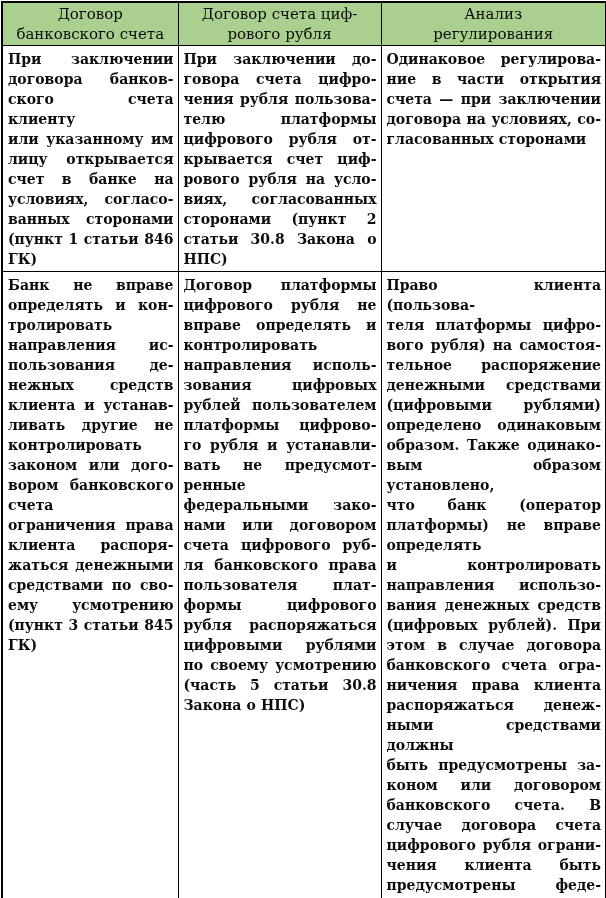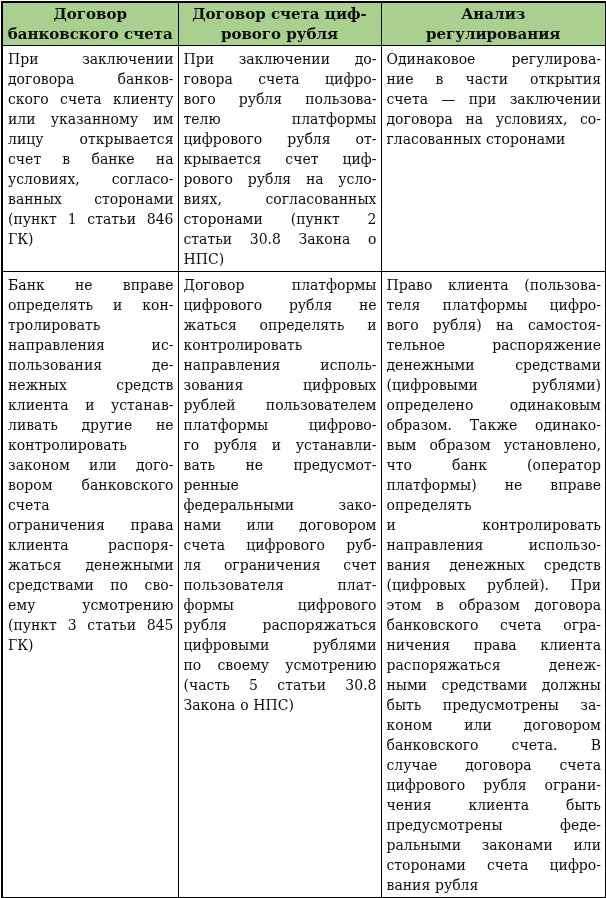--- a/index.html
+++ b/index.html
@@ -18,24 +18,25 @@
   }
   table.cmp {
     border-collapse: collapse;
     table-layout: fixed;
     width: 604px;
     height: 894px;
     border: 2px solid #000;
   }
   table.cmp th, table.cmp td {
     border: 1px solid #000;
+    font-weight: bold;
   }
   table.cmp th {
     background: #a9d08e;
-    font-weight: bold;
+    font-weight: normal;
     font-size: 15px;
     line-height: 20px;
     text-align: center;
     vertical-align: middle;
     white-space: pre-line;
     padding: 1px 2px;
     height: 43px;
   }
   table.cmp td {
     background: #ffffff;
@@ -86,21 +87,21 @@
             <div class="line">лицу открывается</div>
             <div class="line">счет в банке на</div>
             <div class="line">условиях, согласо-</div>
             <div class="line">ванных сторонами</div>
             <div class="line">(пункт 1 статьи 846</div>
             <div class="line nf">ГК)</div>
           </td>
         <td>
             <div class="line">При заключении до-</div>
             <div class="line">говора счета цифро-</div>
-            <div class="line">вого рубля пользова-</div>
+            <div class="line">чения рубля пользова-</div>
             <div class="line">телю платформы</div>
             <div class="line">цифрового рубля от-</div>
             <div class="line">крывается счет циф-</div>
             <div class="line">рового рубля на усло-</div>
             <div class="line">виях, согласованных</div>
             <div class="line">сторонами (пункт 2</div>
             <div class="line">статьи 30.8 Закона о</div>
             <div class="line nf">НПС)</div>
           </td>
         <td>
@@ -129,33 +130,33 @@
             <div class="line">клиента распоря-</div>
             <div class="line">жаться денежными</div>
             <div class="line">средствами по сво-</div>
             <div class="line">ему усмотрению</div>
             <div class="line">(пункт 3 статьи 845</div>
             <div class="line nf">ГК)</div>
           </td>
         <td>
             <div class="line">Договор платформы</div>
             <div class="line">цифрового рубля не</div>
-            <div class="line">жаться определять и</div>
+            <div class="line">вправе определять и</div>
             <div class="line nf">контролировать</div>
             <div class="line">направления исполь-</div>
             <div class="line">зования цифровых</div>
             <div class="line">рублей пользователем</div>
             <div class="line">платформы цифрово-</div>
             <div class="line">го рубля и устанавли-</div>
             <div class="line">вать не предусмот-</div>
             <div class="line nf">ренные</div>
             <div class="line">федеральными зако-</div>
             <div class="line">нами или договором</div>
             <div class="line">счета цифрового руб-</div>
-            <div class="line">ля ограничения счет</div>
+            <div class="line">ля банковского права</div>
             <div class="line">пользователя плат-</div>
             <div class="line">формы цифрового</div>
             <div class="line">рубля распоряжаться</div>
             <div class="line">цифровыми рублями</div>
             <div class="line">по своему усмотрению</div>
             <div class="line">(часть 5 статьи 30.8</div>
             <div class="line nf">Закона о НПС)</div>
           </td>
         <td>
             <div class="line">Право клиента (пользова-</div>
@@ -167,21 +168,21 @@
             <div class="line">определено одинаковым</div>
             <div class="line">образом. Также одинако-</div>
             <div class="line">вым образом установлено,</div>
             <div class="line">что банк (оператор</div>
             <div class="line">платформы) не вправе</div>
             <div class="line nf">определять</div>
             <div class="line">и контролировать</div>
             <div class="line">направления использо-</div>
             <div class="line">вания денежных средств</div>
             <div class="line">(цифровых рублей). При</div>
-            <div class="line">этом в образом договора</div>
+            <div class="line">этом в случае договора</div>
             <div class="line">банковского счета огра-</div>
             <div class="line">ничения права клиента</div>
             <div class="line">распоряжаться денеж-</div>
             <div class="line">ными средствами должны</div>
             <div class="line">быть предусмотрены за-</div>
             <div class="line">коном или договором</div>
             <div class="line">банковского счета. В</div>
             <div class="line">случае договора счета</div>
             <div class="line">цифрового рубля ограни-</div>
             <div class="line">чения клиента быть</div>

